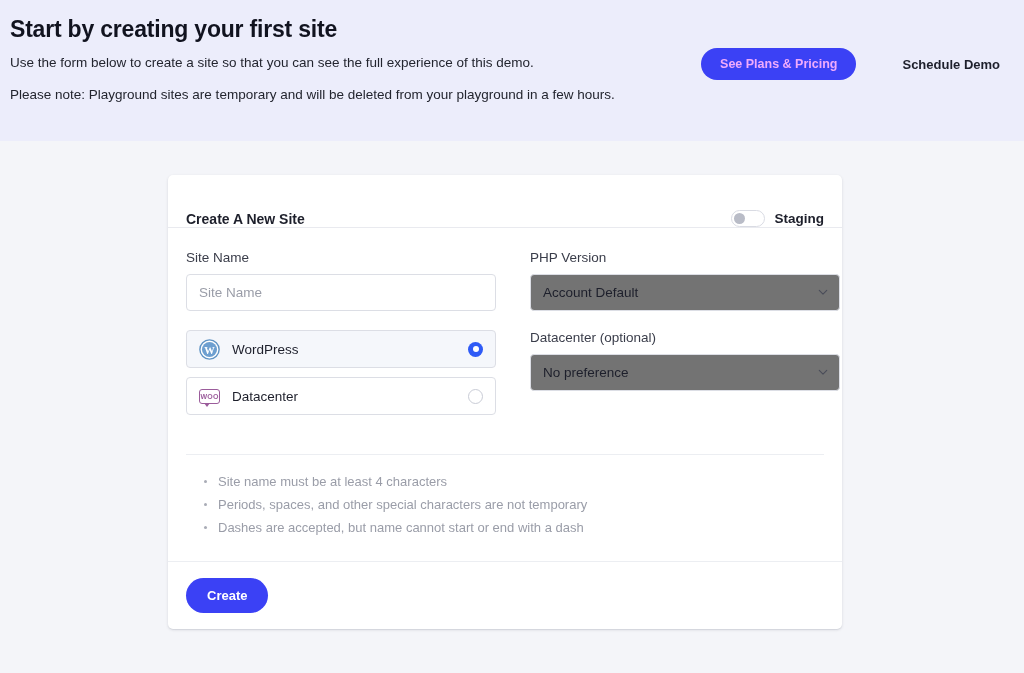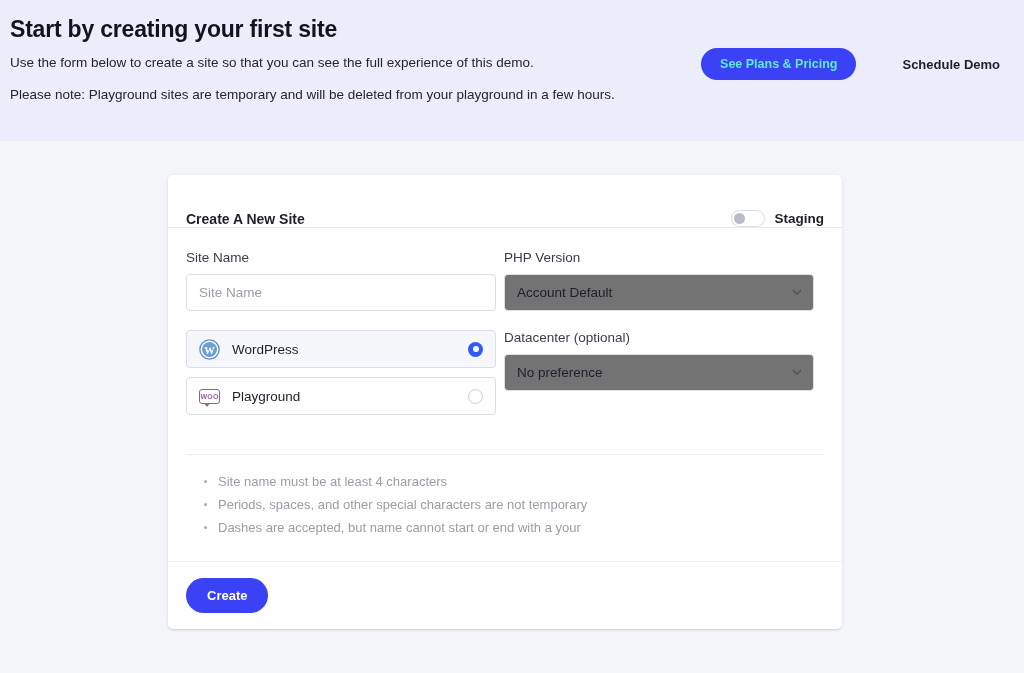--- a/index.html
+++ b/index.html
@@ -37,21 +37,21 @@
   .banner-actions {
     position: absolute;
     right: 24px;
     top: 48px;
     display: flex;
     align-items: center;
     gap: 18px;
   }
   .btn-pill {
     background: #3b41f5;
-    color: #5eead4;
+    color: #f0abfc;
     font-size: 12.5px;
     font-weight: bold;
     border: none;
     border-radius: 999px;
     padding: 9px 19px;
     cursor: pointer;
     white-space: nowrap;
     font-family: "Liberation Sans", sans-serif;
   }
   .link-plain {
@@ -118,21 +118,21 @@
     font-weight: bold;
     color: #1d1f2b;
   }
 
   .card-body {
     padding: 22px 18px 0 18px;
   }
   .grid {
     display: grid;
     grid-template-columns: 310px 310px;
-    column-gap: 8px;
+    column-gap: 34px;
   }
   .field-label {
     font-size: 13.5px;
     color: #3a3d4a;
     margin: 0 0 9px 0;
     display: block;
   }
   .field-block { margin-bottom: 19px; }
 
   .text-input {
@@ -349,21 +349,21 @@
               <span class="opt-label">WordPress</span>
               <span class="radio on"></span>
             </div>
 
             <div class="opt-row">
               <span class="opt-icon">
                 <span class="woo-badge">
                     <span>WOO</span>
                   </span>
               </span>
-              <span class="opt-label">Playground</span>
+              <span class="opt-label">Datacenter</span>
               <span class="radio"></span>
             </div>
           </div>
         </div>
 
         <div>
           <div class="field-block">
             <label class="field-label">PHP Version</label>
             <div class="select-wrap">
               <div class="select-box">Account Default</div>
@@ -383,21 +383,21 @@
             </div>
           </div>
         </div>
 
       </div>
 
       <div class="hints-sep"></div>
       <ul class="hints">
         <li>Site name must be at least 4 characters</li>
         <li>Periods, spaces, and other special characters are not temporary</li>
-        <li>Dashes are accepted, but name cannot start or end with a your</li>
+        <li>Dashes are accepted, but name cannot start or end with a dash</li>
       </ul>
     </div>
 
     <div class="card-foot">
       <button class="btn-create">Create</button>
     </div>
 
   </div>
 </div>
 

